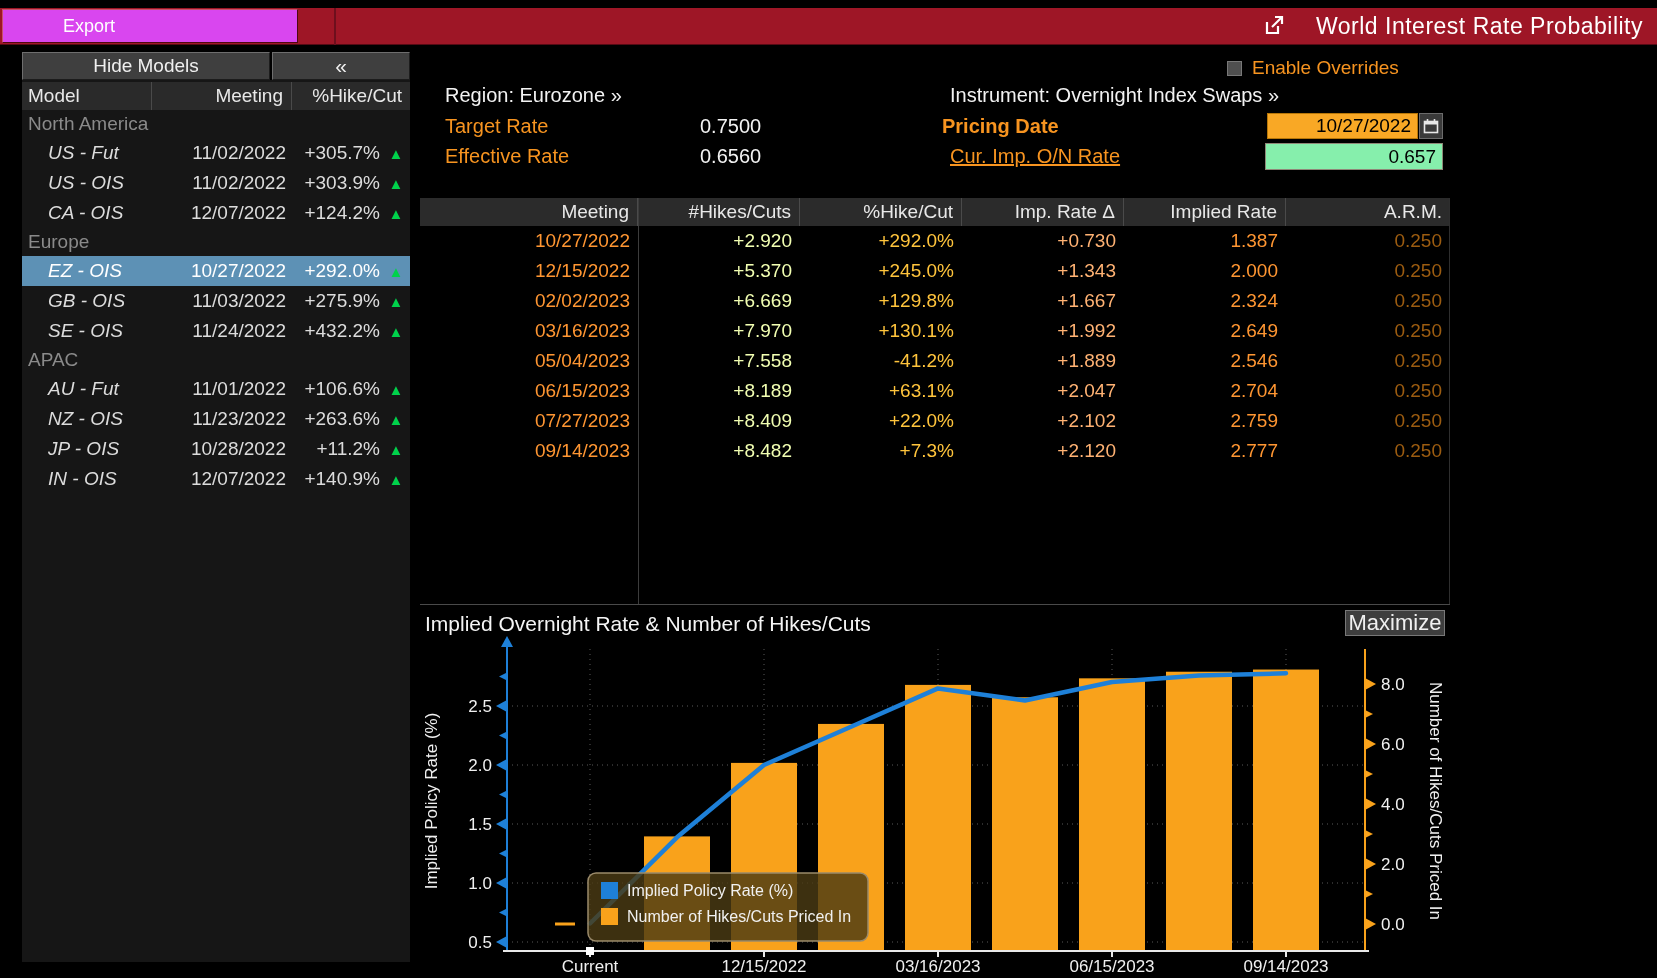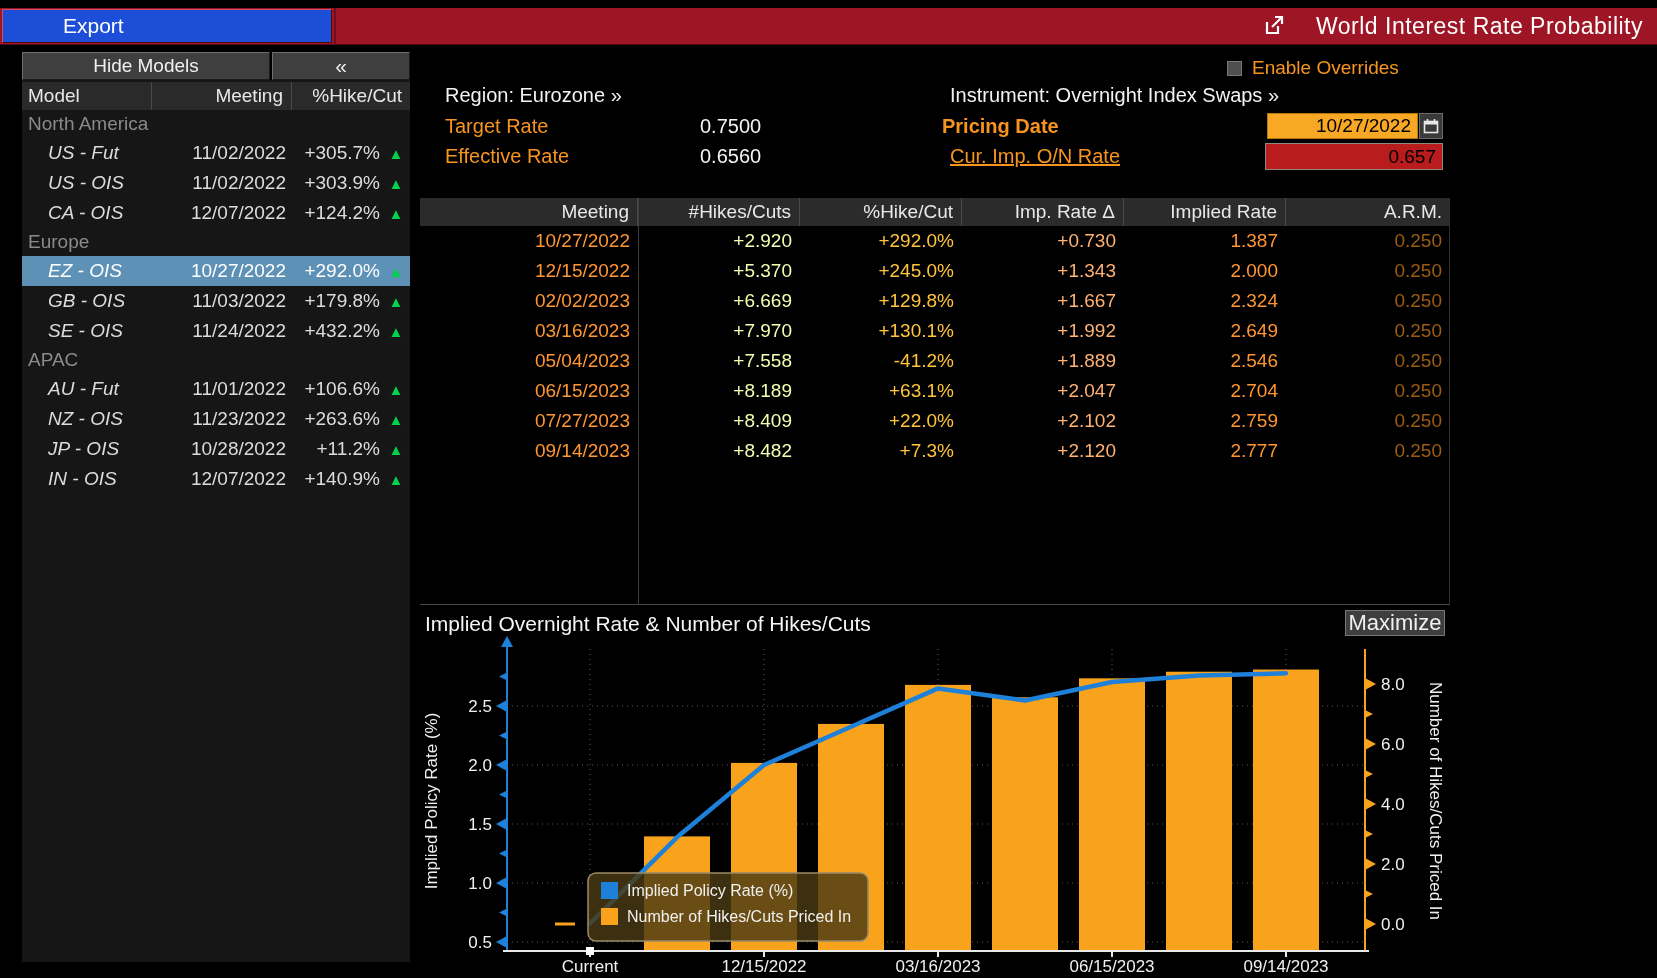--- a/index.html
+++ b/index.html
@@ -2,23 +2,23 @@
 <html><head>
 <meta charset="utf-8">
 <style>
   * { margin:0; padding:0; box-sizing:border-box; }
   body { background:#000; font-family:"Liberation Sans","DejaVu Sans",sans-serif; }
   #screen { position:relative; width:1657px; height:978px; background:#000; overflow:hidden; }
 
   
   .topbar { position:absolute; left:0; top:8px; width:1657px; height:37px;
             background:#9e1626; border-bottom:1px solid #560a14; }
-  .export-btn { position:absolute; left:2px; top:1px; width:330px; height:34px;
-            background:#1d4ed8; border:1px solid #c8506a; border-right-color:#4f0810; border-bottom-color:#4f0810;
-            color:#fff; font-size:21px; line-height:32px; padding-left:60px; cursor:default; }
+  .export-btn { position:absolute; left:2px; top:1px; width:296px; height:34px;
+            background:#d946ef; border:1px solid #c8506a; border-right-color:#4f0810; border-bottom-color:#4f0810;
+            color:#fff; font-size:18px; line-height:32px; padding-left:60px; cursor:default; }
   .topbar-divider { position:absolute; left:334px; top:0; width:2px; height:37px; background:#6e0f1d; }
   .title-wrap { position:absolute; right:14px; top:0; height:37px; display:flex; align-items:center; gap:31px; }
   .title-text { color:#fff; font-size:23px; letter-spacing:.5px; }
 
   
   .sidebar { position:absolute; left:22px; top:52px; width:388px; height:910px; background:#161616; }
   .sb-btnrow { display:flex; height:28px; gap:2px; background:#000; }
   .sb-btn { background:#3f3f3f; border:1px solid #6e6e6e; border-right-color:#1c1c1c; border-bottom-color:#1c1c1c;
             color:#f0f0f0; font-size:19px; text-align:center; line-height:26px; }
   .sb-btn.hide { width:248px; }
@@ -41,21 +41,21 @@
 
   
   .lbl-orange { position:absolute; color:#f79420; font-size:20px; }
   .txt-white  { position:absolute; color:#f2f2f2; font-size:20px; }
   .overrides { position:absolute; left:1227px; top:57px; display:flex; align-items:center; gap:10px; }
   .checkbox { width:15px; height:15px; background:#4f4f4f; border:1px solid #787878; }
   .overrides span { color:#f79420; font-size:19px; }
   .field { position:absolute; font-size:19px; color:#000; text-align:right; padding-right:6px;
            border:1px solid #6b6b6b; font-family:inherit; }
   #pricing-input { left:1267px; top:113px; width:151px; height:26px; background:#f9a825; border-color:#b87708; }
-  #curimp-input  { left:1265px; top:143px; width:178px; height:27px; background:#b91c1c; border-color:#8f8878; }
+  #curimp-input  { left:1265px; top:143px; width:178px; height:27px; background:#86efac; border-color:#8f8878; }
   .cal-btn { position:absolute; left:1419px; top:113px; width:24px; height:26px; background:#3a3a3a;
              border:1px solid #6b6b6b; display:flex; align-items:center; justify-content:center; }
 
   
   .mtable { position:absolute; left:420px; top:198px; width:1030px; }
   .t-head { display:grid; grid-template-columns:218px 162px 162px 162px 162px 164px; height:28px;
             background:#2b2b2b; color:#e8e8e8; font-size:19px; line-height:28px; }
   .t-head span { text-align:right; padding-right:8px; border-right:1px solid #4a4a4a; }
   .t-head span:last-child { border-right:none; }
   .t-row { display:grid; grid-template-columns:218px 162px 162px 162px 162px 164px; height:30px;
@@ -125,21 +125,21 @@
           <span class="c-pct">+124.2%</span>
           <span class="c-arrow">▲</span>
         </span><span class="sb-group-label">Europe</span><span class="sb-row sel">
           <span class="c-model">EZ - OIS</span>
           <span class="c-meet">10/27/2022</span>
           <span class="c-pct">+292.0%</span>
           <span class="c-arrow">▲</span>
         </span><span class="sb-row">
           <span class="c-model">GB - OIS</span>
           <span class="c-meet">11/03/2022</span>
-          <span class="c-pct">+179.8%</span>
+          <span class="c-pct">+275.9%</span>
           <span class="c-arrow">▲</span>
         </span><span class="sb-row">
           <span class="c-model">SE - OIS</span>
           <span class="c-meet">11/24/2022</span>
           <span class="c-pct">+432.2%</span>
           <span class="c-arrow">▲</span>
         </span><span class="sb-group-label">APAC</span><span class="sb-row">
           <span class="c-model">AU - Fut</span>
           <span class="c-meet">11/01/2022</span>
           <span class="c-pct">+106.6%</span>

